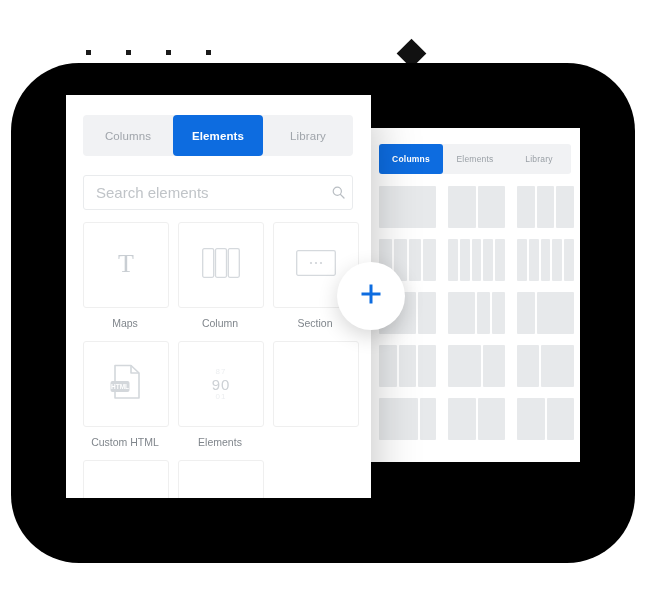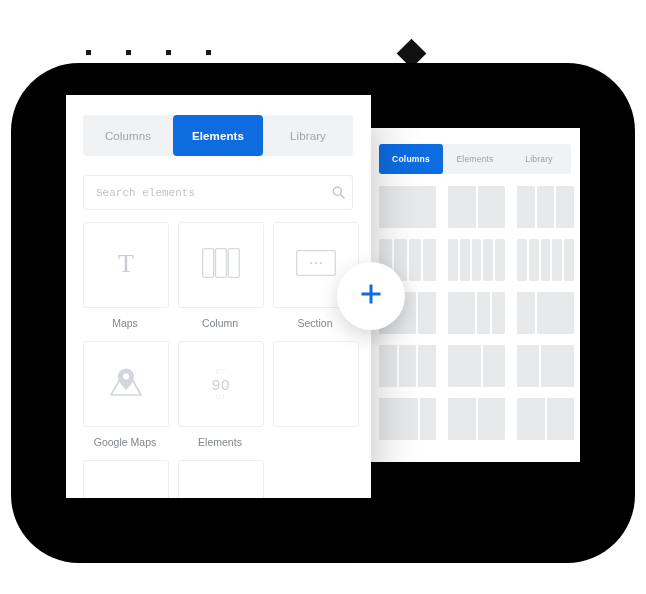--- a/index.html
+++ b/index.html
@@ -75,21 +75,21 @@
   }
   #filter-select .sel-label{flex:1;padding-left:12px;font-size:11px;color:#b3b8bd;}
   #filter-select .sel-div{width:1px;height:33px;background:#eceef0;}
   #filter-select .chev{width:30px;display:flex;align-items:center;justify-content:center;}
   #search-box{
     flex:1;height:33px;border:1px solid #e9ebed;border-radius:3px;
     display:flex;align-items:center;background:#fff;
   }
   #search-box input{
     flex:1;border:0;outline:none;background:transparent;
-    font-family:Liberation Mono, monospace;font-size:11px;color:#6b7075;
+    font-family:Liberation Sans, sans-serif;font-size:15px;color:#6b7075;
     padding-left:12px;
   }
   #search-box input::placeholder{color:#c0c4c8;}
   #search-box .sicon{width:28px;display:flex;align-items:center;justify-content:center;}
 
   
   #elem-grid{
     position:absolute;left:17px;top:127px;width:275px;
     display:flex;flex-wrap:wrap;gap:12px 11px;
   }
@@ -274,34 +274,34 @@
             <rect x="0.7" y="0.7" width="38.6" height="24.6" rx="1.5" fill="none" stroke="#d5d9dd" stroke-width="1.3"></rect>
             <circle cx="15" cy="13" r="1.1" fill="#cfd3d7"></circle>
             <circle cx="20" cy="13" r="1.1" fill="#cfd3d7"></circle>
             <circle cx="25" cy="13" r="1.1" fill="#cfd3d7"></circle>
           </svg>
         </span>
       </div>
       <div class="caption">Section</div>
     </div>
 
-
     <div class="elem">
       <div class="tile">
         <span>
-          <svg width="36" height="32" viewBox="0 0 36 32">
-            <path d="M3 29 L12 13 M24 13 L33 29 M3 29 L33 29" fill="none" stroke="#d3d7db" stroke-width="1.6" stroke-linecap="round" stroke-linejoin="round"></path>
-            <path d="M18 2.5 C13.6 2.5 10 6.1 10 10.5 C10 16.5 18 24 18 24
-                     C18 24 26 16.5 26 10.5 C26 6.1 22.4 2.5 18 2.5 Z" fill="#d3d7db"></path>
-            <circle cx="18" cy="10.3" r="3.1" fill="#ffffff"></circle>
+          <svg width="32" height="36" viewBox="0 0 32 36">
+            <path d="M5 1.5 L21 1.5 L29 9 L29 34 L5 34 Z" fill="none" stroke="#d3d7db" stroke-width="1.6" stroke-linejoin="round"></path>
+            <path d="M21 1.5 L21 9 L29 9" fill="none" stroke="#d3d7db" stroke-width="1.6" stroke-linejoin="round"></path>
+            <rect x="0.5" y="17" width="19" height="11" rx="2" fill="#d3d7db"></rect>
+            <text x="10" y="25" text-anchor="middle" font-family="Liberation Sans, sans-serif" font-size="6.5" fill="#ffffff" font-weight="bold">HTML</text>
           </svg>
         </span>
       </div>
-      <div class="caption">Google Maps</div>
-    </div>
+      <div class="caption">Custom HTML</div>
+    </div>
+
 
     <div class="elem">
       <div class="tile">
         <span class="counter-roll">
           <span class="faint">87</span>
           <span class="main">90</span>
           <span class="faint">01</span>
         </span>
       </div>
       <div class="caption">Elements</div>

